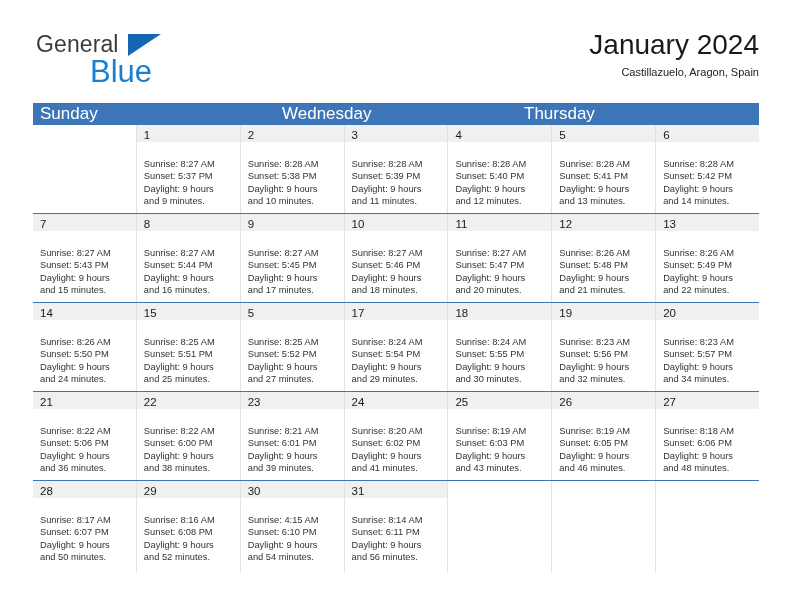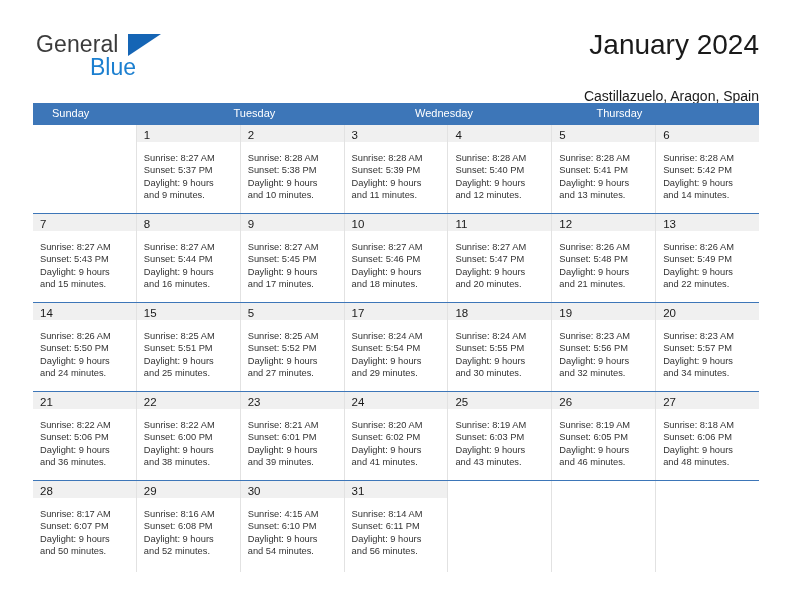--- a/index.html
+++ b/index.html
@@ -42,21 +42,21 @@
     top: 0px;
     font-size: 23px;
     letter-spacing: 0.1px;
     color: #3b3b3b;
     font-family: "Liberation Sans", sans-serif;
   }
   .logo-blue {
     position: absolute;
     left: 57px;
     top: 23px;
-    font-size: 23px;
+    font-size: 31px;
     color: #1b7fd0;
     font-family: "Liberation Sans", sans-serif;
   }
   .logo-tri {
     position: absolute;
     left: 95px;
     top: 3px;
     width: 0;
     height: 0;
     border-left: 33px solid #1565b5;
@@ -69,45 +69,45 @@
     top: 0;
     text-align: right;
   }
   .cal-title {
     font-size: 28px;
     color: #1a1a1a;
     line-height: 34px;
     white-space: nowrap;
   }
   .cal-sub {
-    font-size: 14px;
+    font-size: 11px;
     color: #1a1a1a;
     line-height: 20px;
-    margin-top: 24px;
+    margin-top: 0;
     white-space: nowrap;
   }
 
   
   .calendar {
     position: absolute;
     left: 33px;
     top: 103px;
     width: 726px;
   }
   .dow-row {
     display: flex;
     background: #3d76b8;
     height: 21px;
   }
   .dow {
     flex: 1 1 0;
     color: #ffffff;
-    font-size: 11px;
+    font-size: 17px;
     line-height: 21px;
-    padding-left: 19px;
+    padding-left: 7px;
     box-sizing: border-box;
     white-space: nowrap;
   }
 
   .week {
     display: flex;
     border-top: 1.5px solid #3d76b8;
     height: 89px;
     box-sizing: border-box;
   }
@@ -129,25 +129,24 @@
     height: 17px;
     padding-left: 7px;
     box-sizing: border-box;
   }
   .daynum {
     font-size: 11.5px;
     line-height: 17px;
     color: #1a1a1a;
   }
   .details {
-    padding: 0 6px 0 7px;
+    padding: 16px 6px 0 7px;
     font-size: 9.3px;
     line-height: 12.4px;
     color: #333333;
-    margin-top: 10px;
   }
   .details div { white-space: nowrap; }
 </style>
 </head>
 <body>
 
 <div class="page">
 
   <div class="topbar">
 
@@ -160,21 +159,20 @@
     <div class="titles">
       <div class="cal-title">January 2024</div>
       <div class="cal-sub">Castillazuelo, Aragon, Spain</div>
     </div>
 
   </div>
 
   <div class="calendar">
     <div class="dow-row">
         <div class="dow">Sunday</div>
-        <div class="dow">Tuesday</div>
         <div class="dow">Wednesday</div>
         <div class="dow">Thursday</div>
       </div>
     <div>
         <div class="week">
           <div class="day empty">
             <div class="daynum-band"><span class="daynum"></span></div>
             <div class="details">
               <div></div>
               <div></div>

